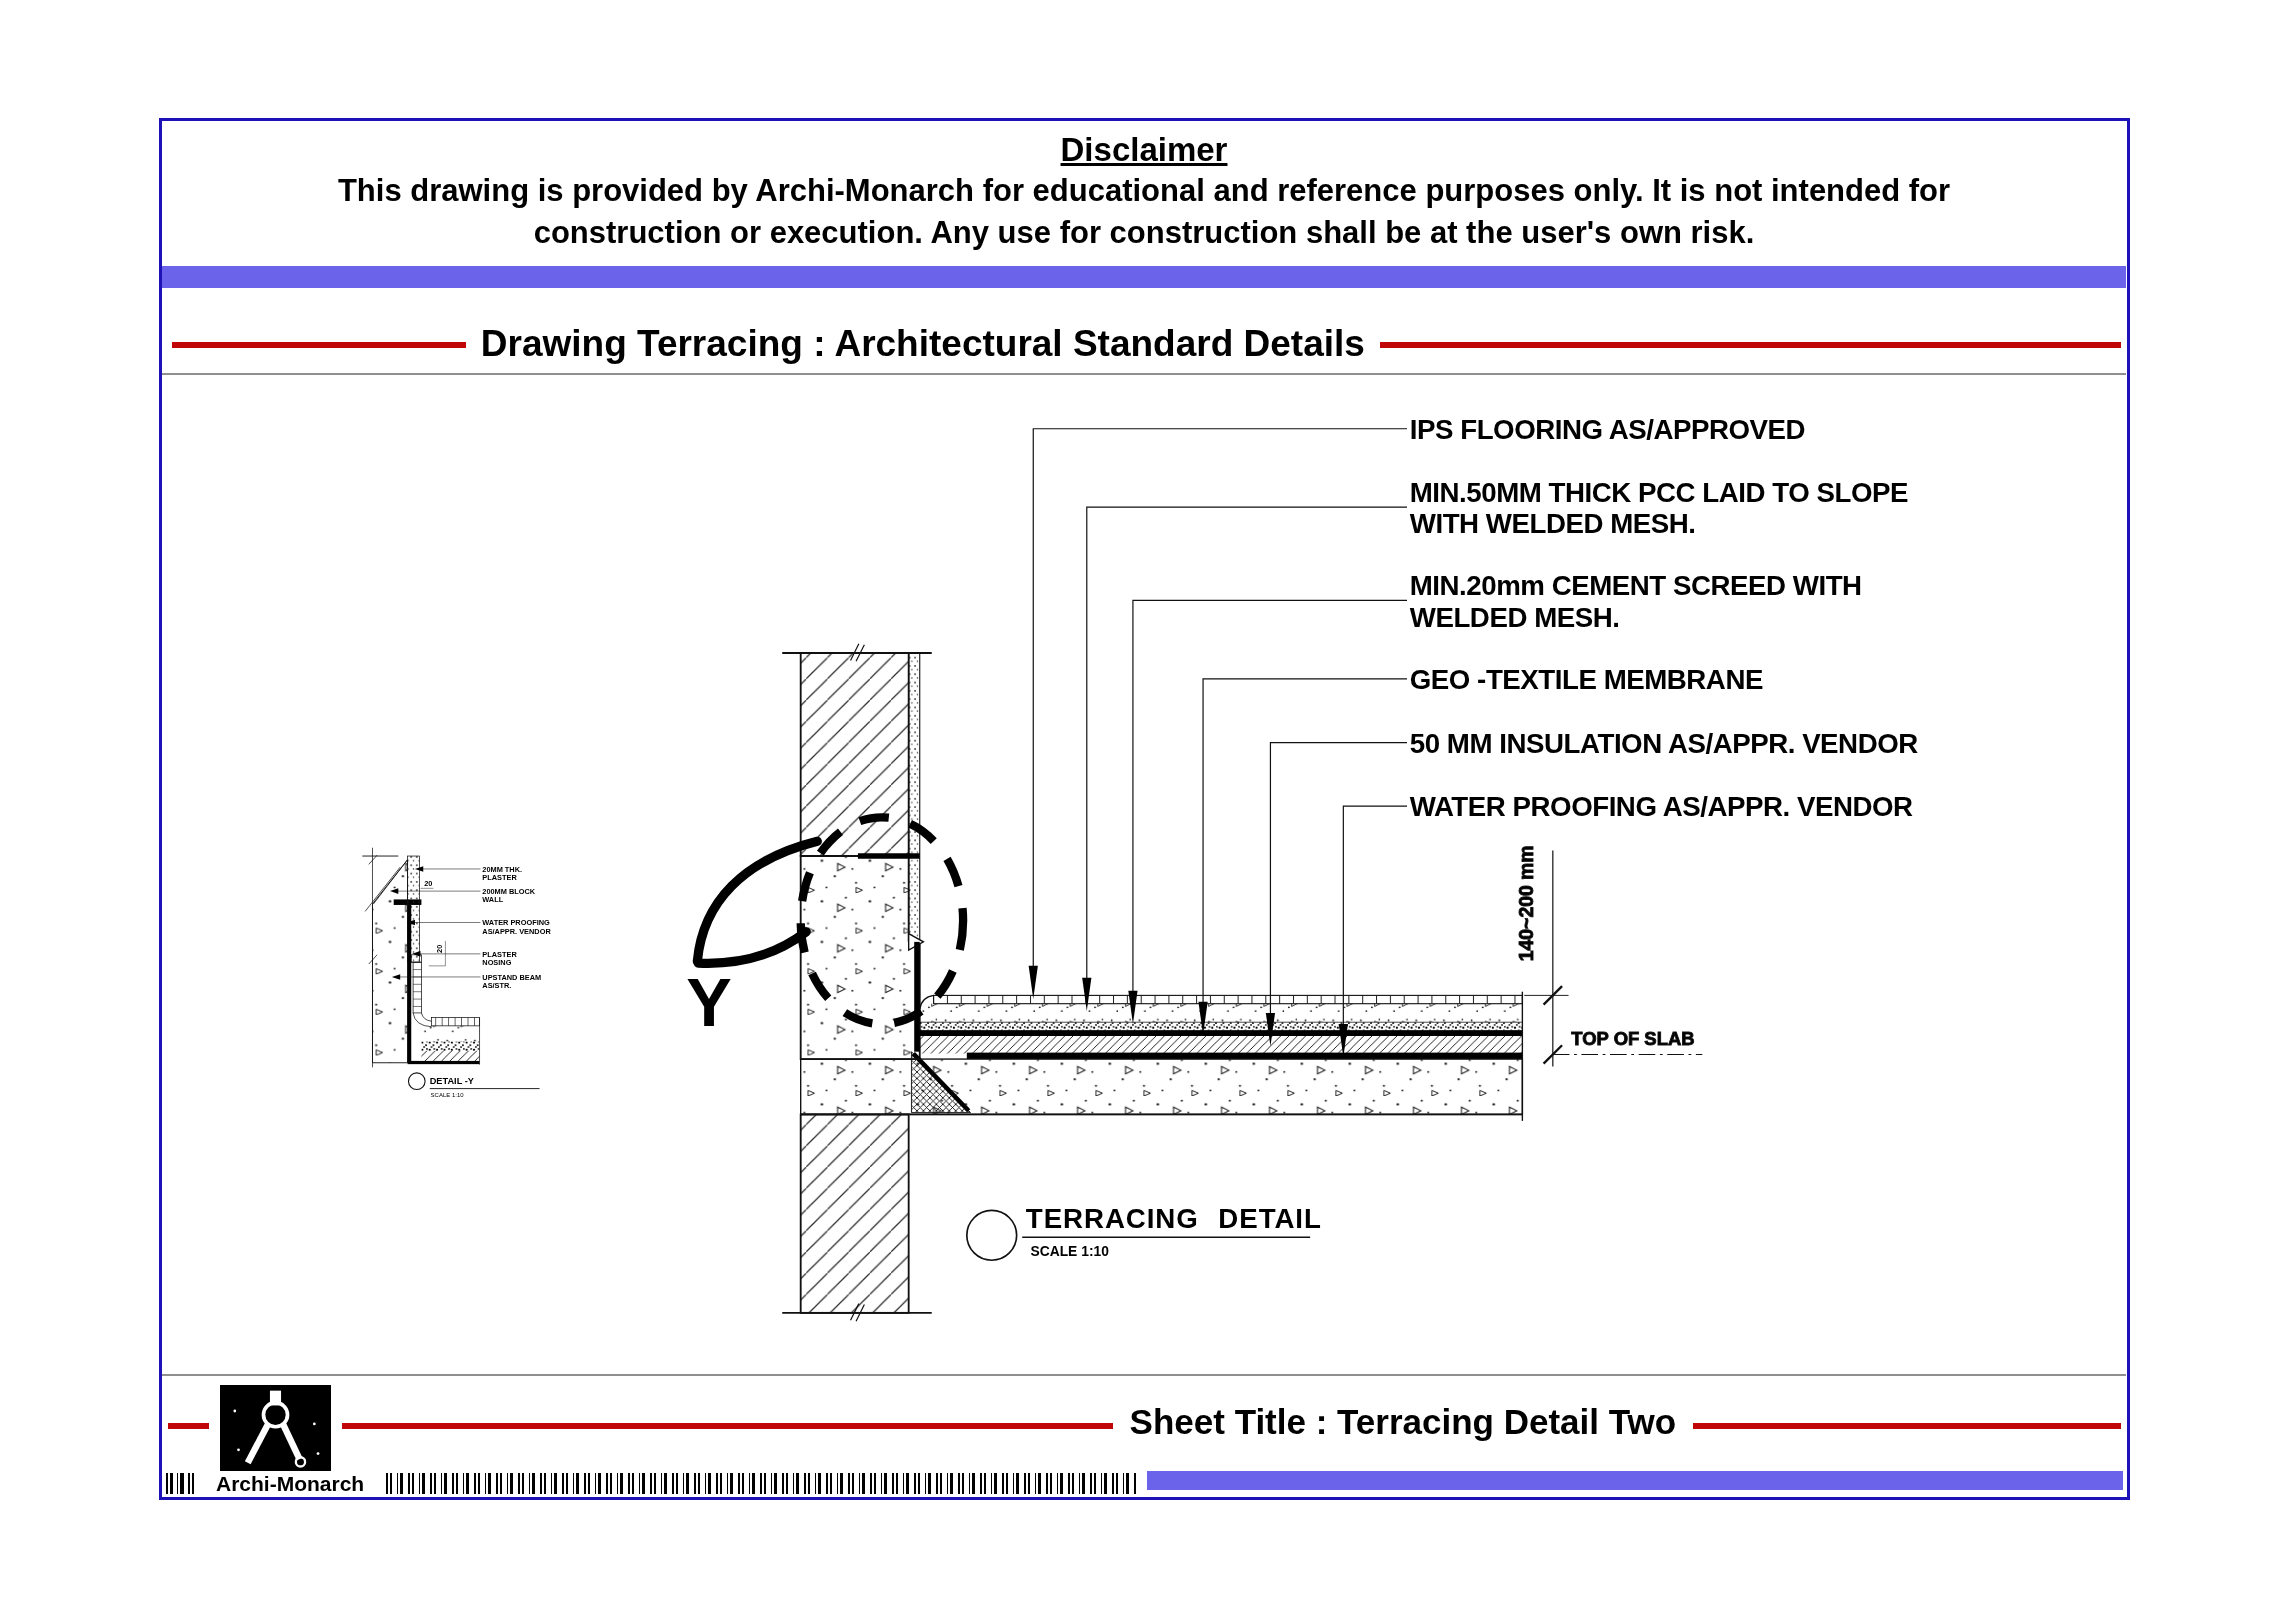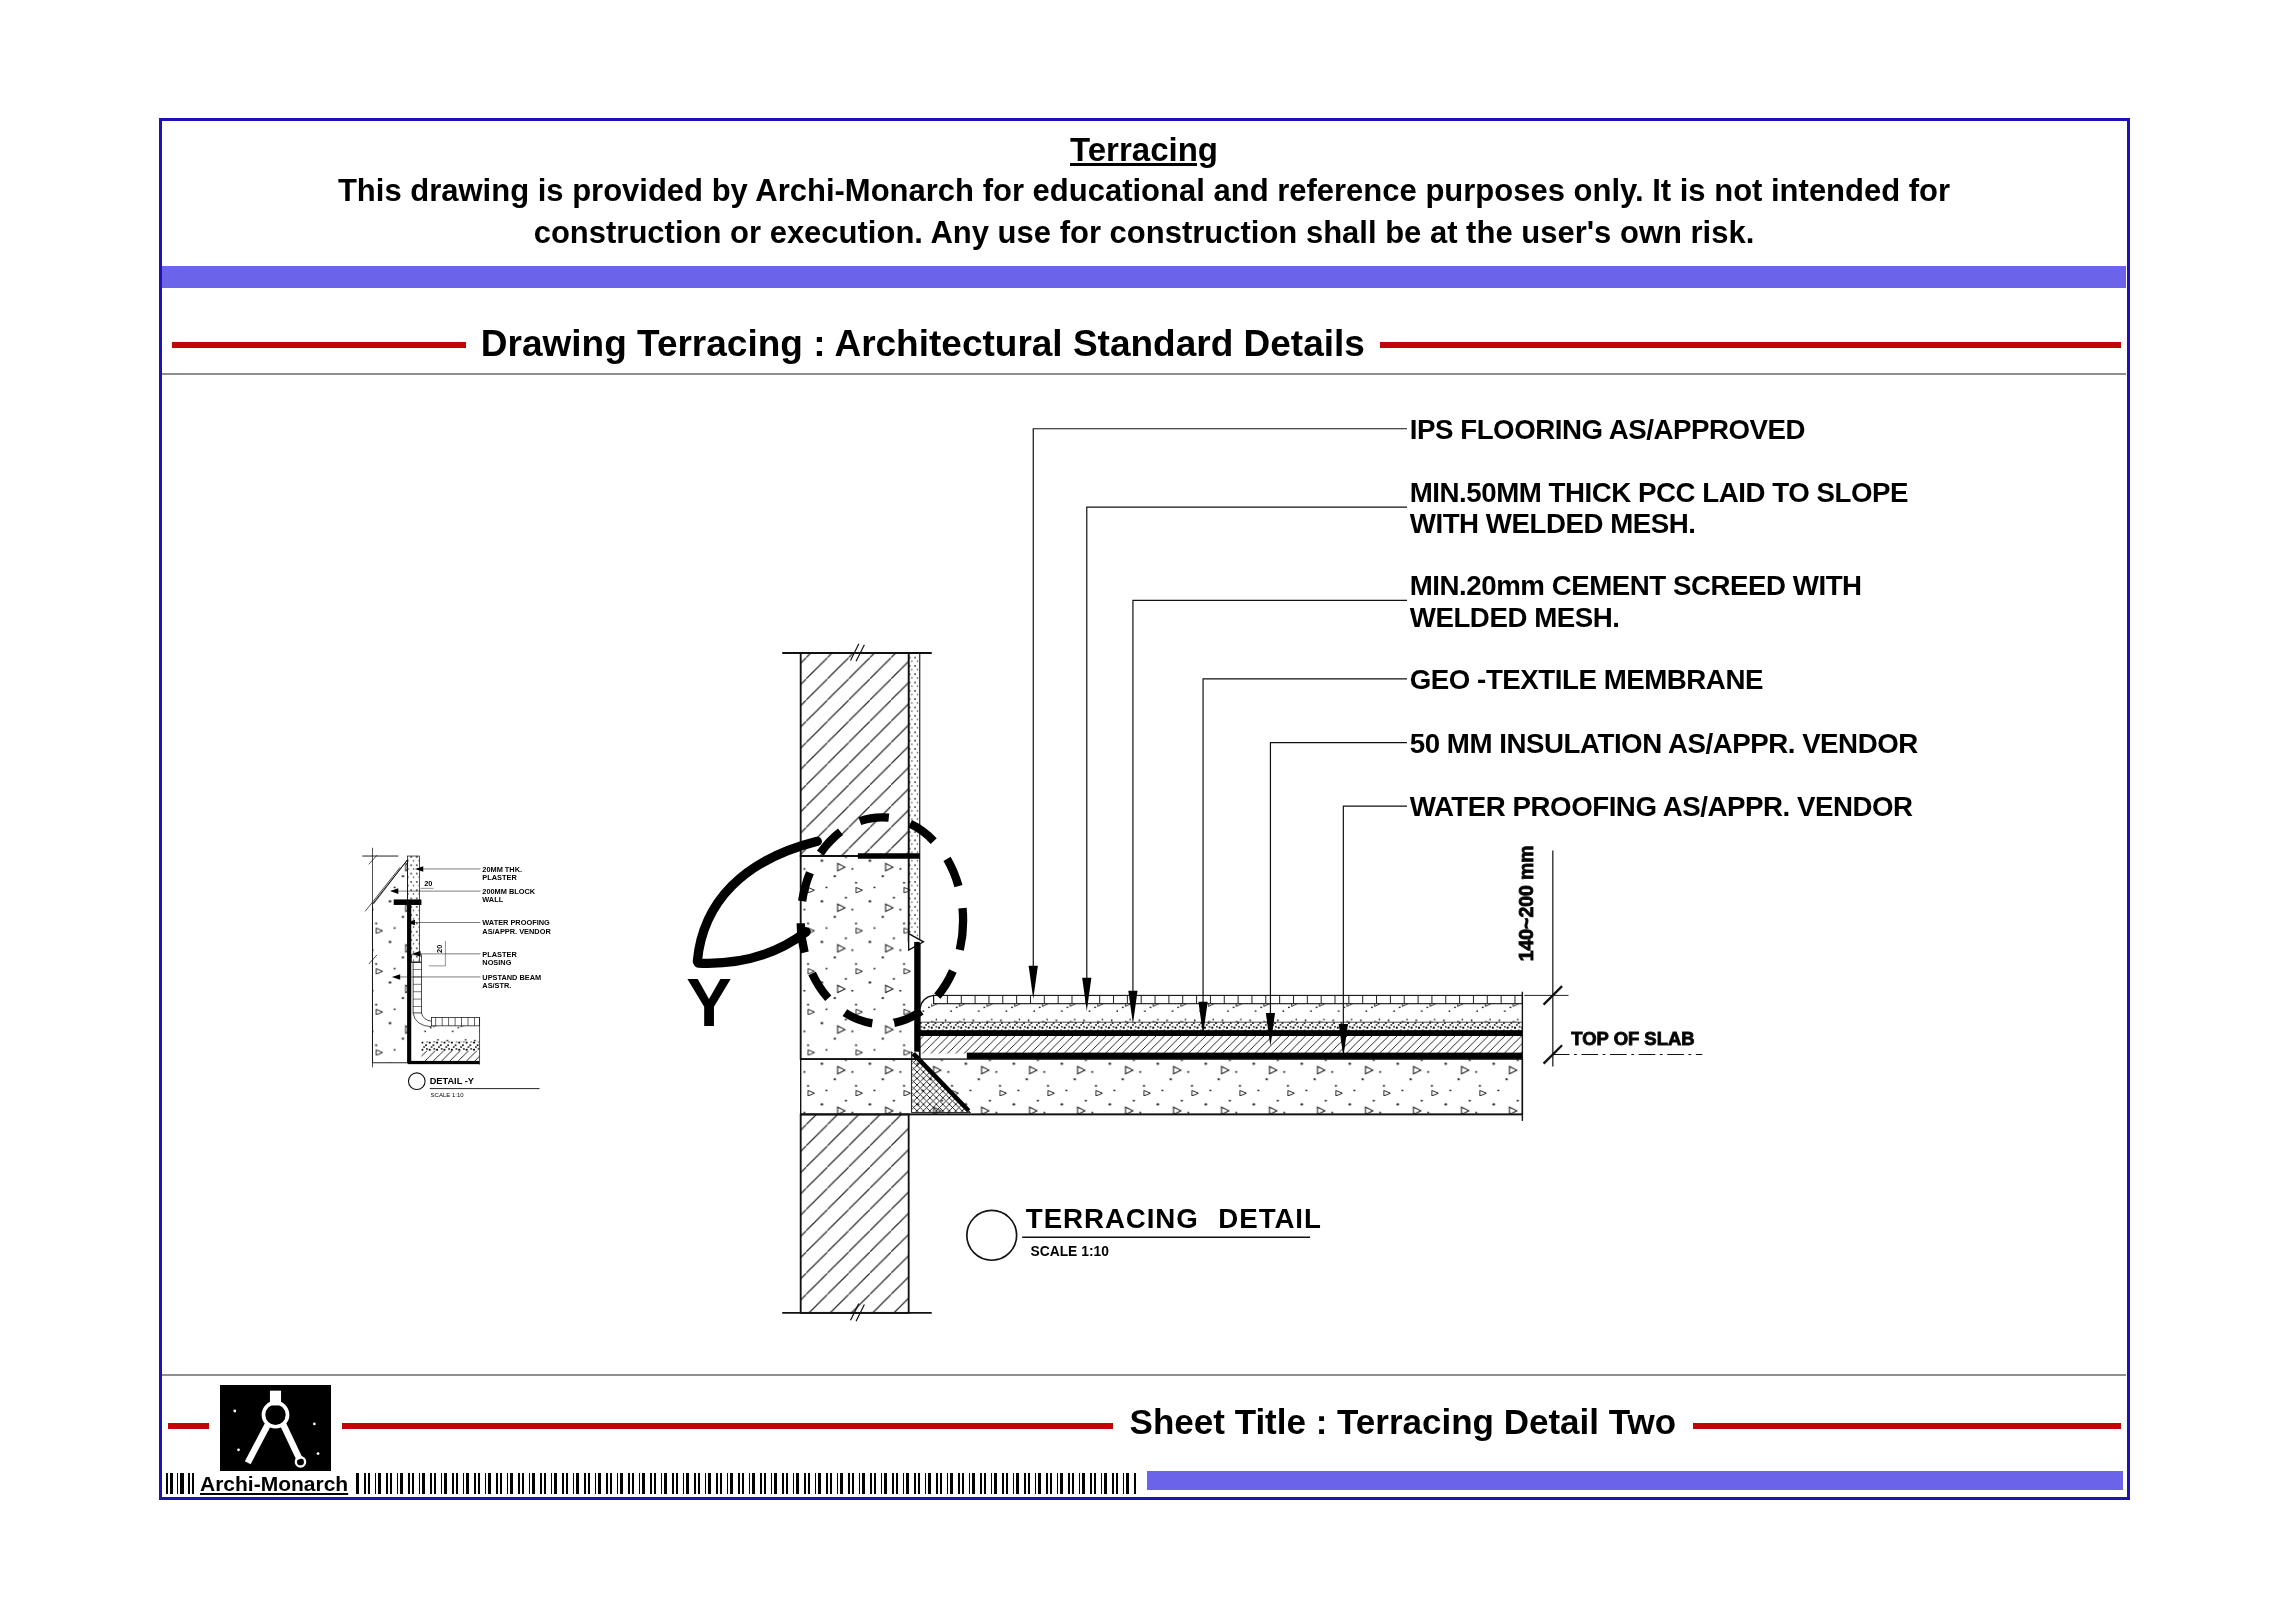--- a/index.html
+++ b/index.html
@@ -20,41 +20,41 @@
   .drawsvg{left:162px;top:378px;}
   .foot-line{left:168px;top:1423px;width:1953px;}
   .logo-wrap{left:209px;top:1378px;width:133px;height:102px;background:#fff;z-index:2;
              display:flex;align-items:center;justify-content:center;}
   .logo-box{width:111px;height:89px;background:#000;}
   .foot-title{left:1113px;top:1402px;font-size:35px;font-weight:bold;background:#fff;
               padding:0 16.6px;z-index:2;white-space:nowrap;text-align:center;}
   .barcode{left:166px;top:1473px;width:971px;height:21px;z-index:2;
     background:repeating-linear-gradient(90deg,#000 0 1.8px,#fff 1.8px 3.7px,#000 3.7px 6.5px,#fff 6.5px 11px,#000 11px 12px,#fff 12px 14px,#000 14px 17.5px,#fff 17.5px 22px);}
   .brand{left:194px;top:1471px;font-size:21px;font-weight:bold;background:#fff;
-         padding:0 6px;line-height:25px;z-index:3;white-space:nowrap;text-decoration:underline;}
+         padding:0 22px;line-height:25px;z-index:3;white-space:nowrap;}
   .bar-bottom{left:1147px;top:1471px;width:976px;height:19.4px;background:#6b63ea;z-index:1;}
   svg text{font-family:"Liberation Sans",sans-serif;fill:#000;}
   .lbl{font-size:30px;font-weight:600;letter-spacing:-0.5px;}
   .dim{font-size:21px;font-weight:600;}
   .tos{font-size:20px;font-weight:700;}
   .vt{font-size:30px;font-weight:700;letter-spacing:1px;word-spacing:12px;}
   .vs{font-size:15px;font-weight:700;}
   .yl{font-size:74px;font-weight:600;}
   .m8{font-size:8px;font-weight:600;}
   .m10{font-size:10px;font-weight:700;}
   .m6{font-size:6.5px;}
 </style>
 </head>
 <body>
 
 <div class="sheet">
   <div class="frame"></div>
 
   <div class="abs disclaimer">
-    <div class="disc-title">Terracing</div>
+    <div class="disc-title">Disclaimer</div>
     <div class="disc-line">This drawing is provided by Archi-Monarch for educational and reference purposes only. It is not intended for</div>
     <div class="disc-line">construction or execution. Any use for construction shall be at the user's own risk.</div>
   </div>
 
   <div class="abs bar-top"></div>
 
   <div class="abs redline cat-line"></div>
   <div class="abs cat-title">Drawing Terracing : Architectural Standard Details</div>
   <div class="abs grayline" style="top:373px;"></div>
 

